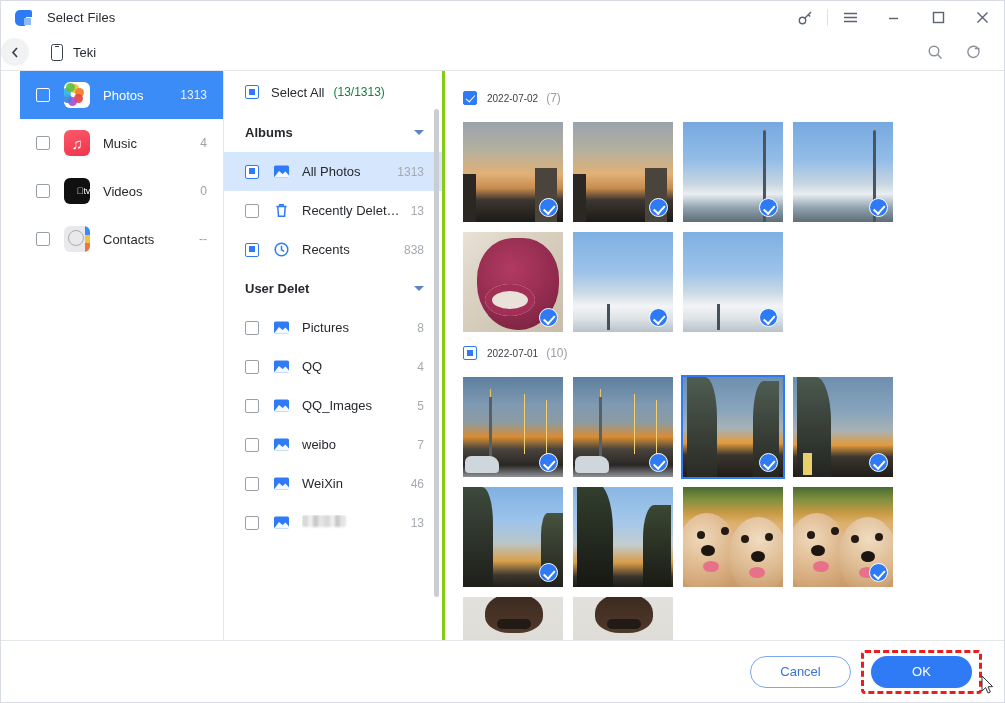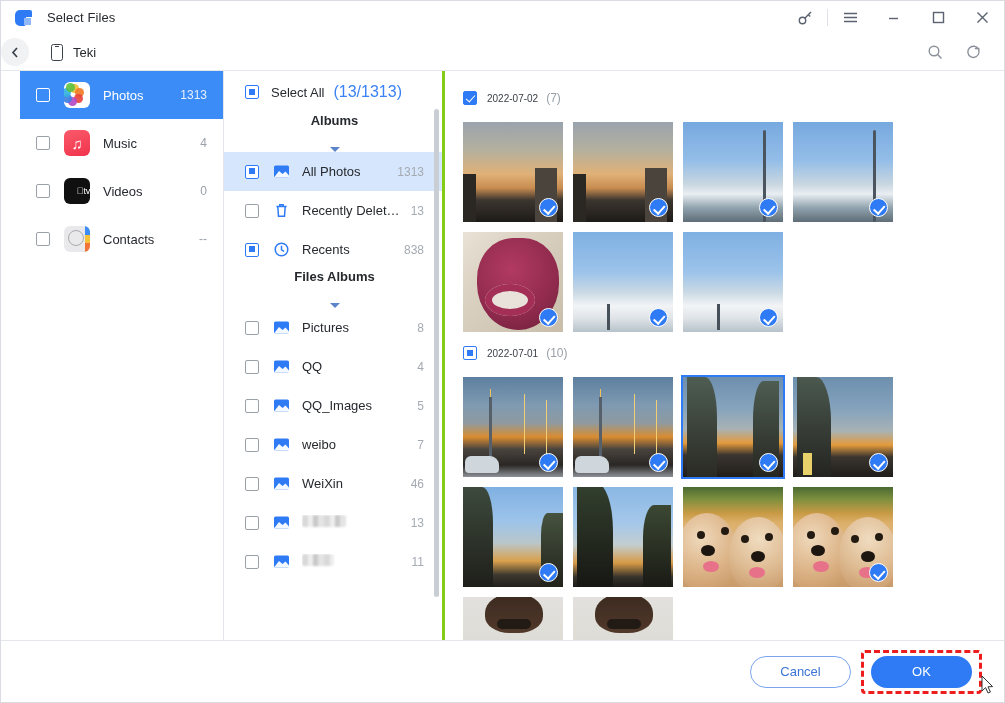--- a/index.html
+++ b/index.html
@@ -139,24 +139,24 @@
 
   
   .albums {
     width: 221px; flex: 0 0 221px; background: #ffffff;
     border-right: 3px solid #84cc16; position: relative; overflow: hidden;
   }
   .selectall {
     height: 42px; display: flex; align-items: center; padding: 0 0 0 21px; font-size: 13px; color: #26292e;
   }
   .selectall .sa-label { margin-left: 12px; }
-  .selectall .sa-count { margin-left: 9px; color: #3b82f6; font-size: 16px; }
+  .selectall .sa-count { margin-left: 9px; color: #15803d; font-size: 12px; }
   .grp-head {
     height: 39px; display: flex; align-items: center; padding: 0 18px 0 21px;
-    font-size: 13px; font-weight: bold; color: #26292e; flex-direction: column;
+    font-size: 13px; font-weight: bold; color: #26292e;
   }
   .grp-head .sp { flex: 1 1 auto; }
   .caret { width: 0; height: 0; border-left: 5px solid transparent; border-right: 5px solid transparent; border-top: 5px solid #5b84c9; }
   .alb-row {
     height: 39px; display: flex; align-items: center; padding: 0 18px 0 21px; font-size: 13px; color: #26292e;
   }
   .alb-row.sel { background: #d6e6fc; }
   .alb-icon { width: 17px; height: 17px; margin-left: 14px; flex: 0 0 17px; position: relative; color: #2f7bf5; }
   .alb-name { margin-left: 12px; flex: 1 1 auto; white-space: nowrap; overflow: hidden; text-overflow: ellipsis; }
   .alb-count { font-size: 12px; color: #a4aab2; }
@@ -414,21 +414,21 @@
     <span class="cb indet"></span>
     <span class="alb-icon"><svg width="17" height="17" viewBox="0 0 17 17" fill="none" stroke="#2f7bf5" stroke-width="1.5">
                 <circle cx="8.5" cy="8.5" r="6.3"></circle>
                 <path d="M8.5 4.8v4l2.6 1.6"></path>
               </svg></span>
     <span class="alb-name">Recents</span>
     <span class="alb-count">838</span>
   </div>
 
   <div class="grp-head">
-    <span>Files Albums</span>
+    <span>User Delet</span>
     <span class="sp"></span>
     <span class="caret"></span>
   </div>
 
   <div class="alb-row">
     <span class="cb"></span>
     <span class="alb-icon"><svg width="17" height="17" viewBox="0 0 17 17">
                 <rect x="1" y="2.5" width="15" height="12" rx="1.6" fill="#2f7bf5"></rect>
                 <path d="M1 14.5 L6 8 L9.5 11 L12.5 8.5 L16 12.5 L16 14.5 Z" fill="#ffffff" opacity=".95"></path>
               </svg></span>
@@ -472,29 +472,20 @@
     <span class="alb-count">46</span>
   </div>
   <div class="alb-row">
     <span class="cb"></span>
     <span class="alb-icon"><svg width="17" height="17" viewBox="0 0 17 17">
                 <rect x="1" y="2.5" width="15" height="12" rx="1.6" fill="#2f7bf5"></rect>
                 <path d="M1 14.5 L6 8 L9.5 11 L12.5 8.5 L16 12.5 L16 14.5 Z" fill="#ffffff" opacity=".95"></path>
               </svg></span>
     <span class="alb-name"><span class="blur-name" style="width:44px"></span></span>
     <span class="alb-count">13</span>
-  </div>
-  <div class="alb-row">
-    <span class="cb"></span>
-    <span class="alb-icon"><svg width="17" height="17" viewBox="0 0 17 17">
-                <rect x="1" y="2.5" width="15" height="12" rx="1.6" fill="#2f7bf5"></rect>
-                <path d="M1 14.5 L6 8 L9.5 11 L12.5 8.5 L16 12.5 L16 14.5 Z" fill="#ffffff" opacity=".95"></path>
-              </svg></span>
-    <span class="alb-name"><span class="blur-name" style="width:32px"></span></span>
-    <span class="alb-count">11</span>
   </div>
 </div>
       <div class="alb-scroll"></div>
     </div>
 
     <div class="photos">
       <div class="phot-inner" id="photo-groups">
   <div class="date-head">
     <span class="cb checked"></span>
     <span class="dtxt">2022-07-02</span>

